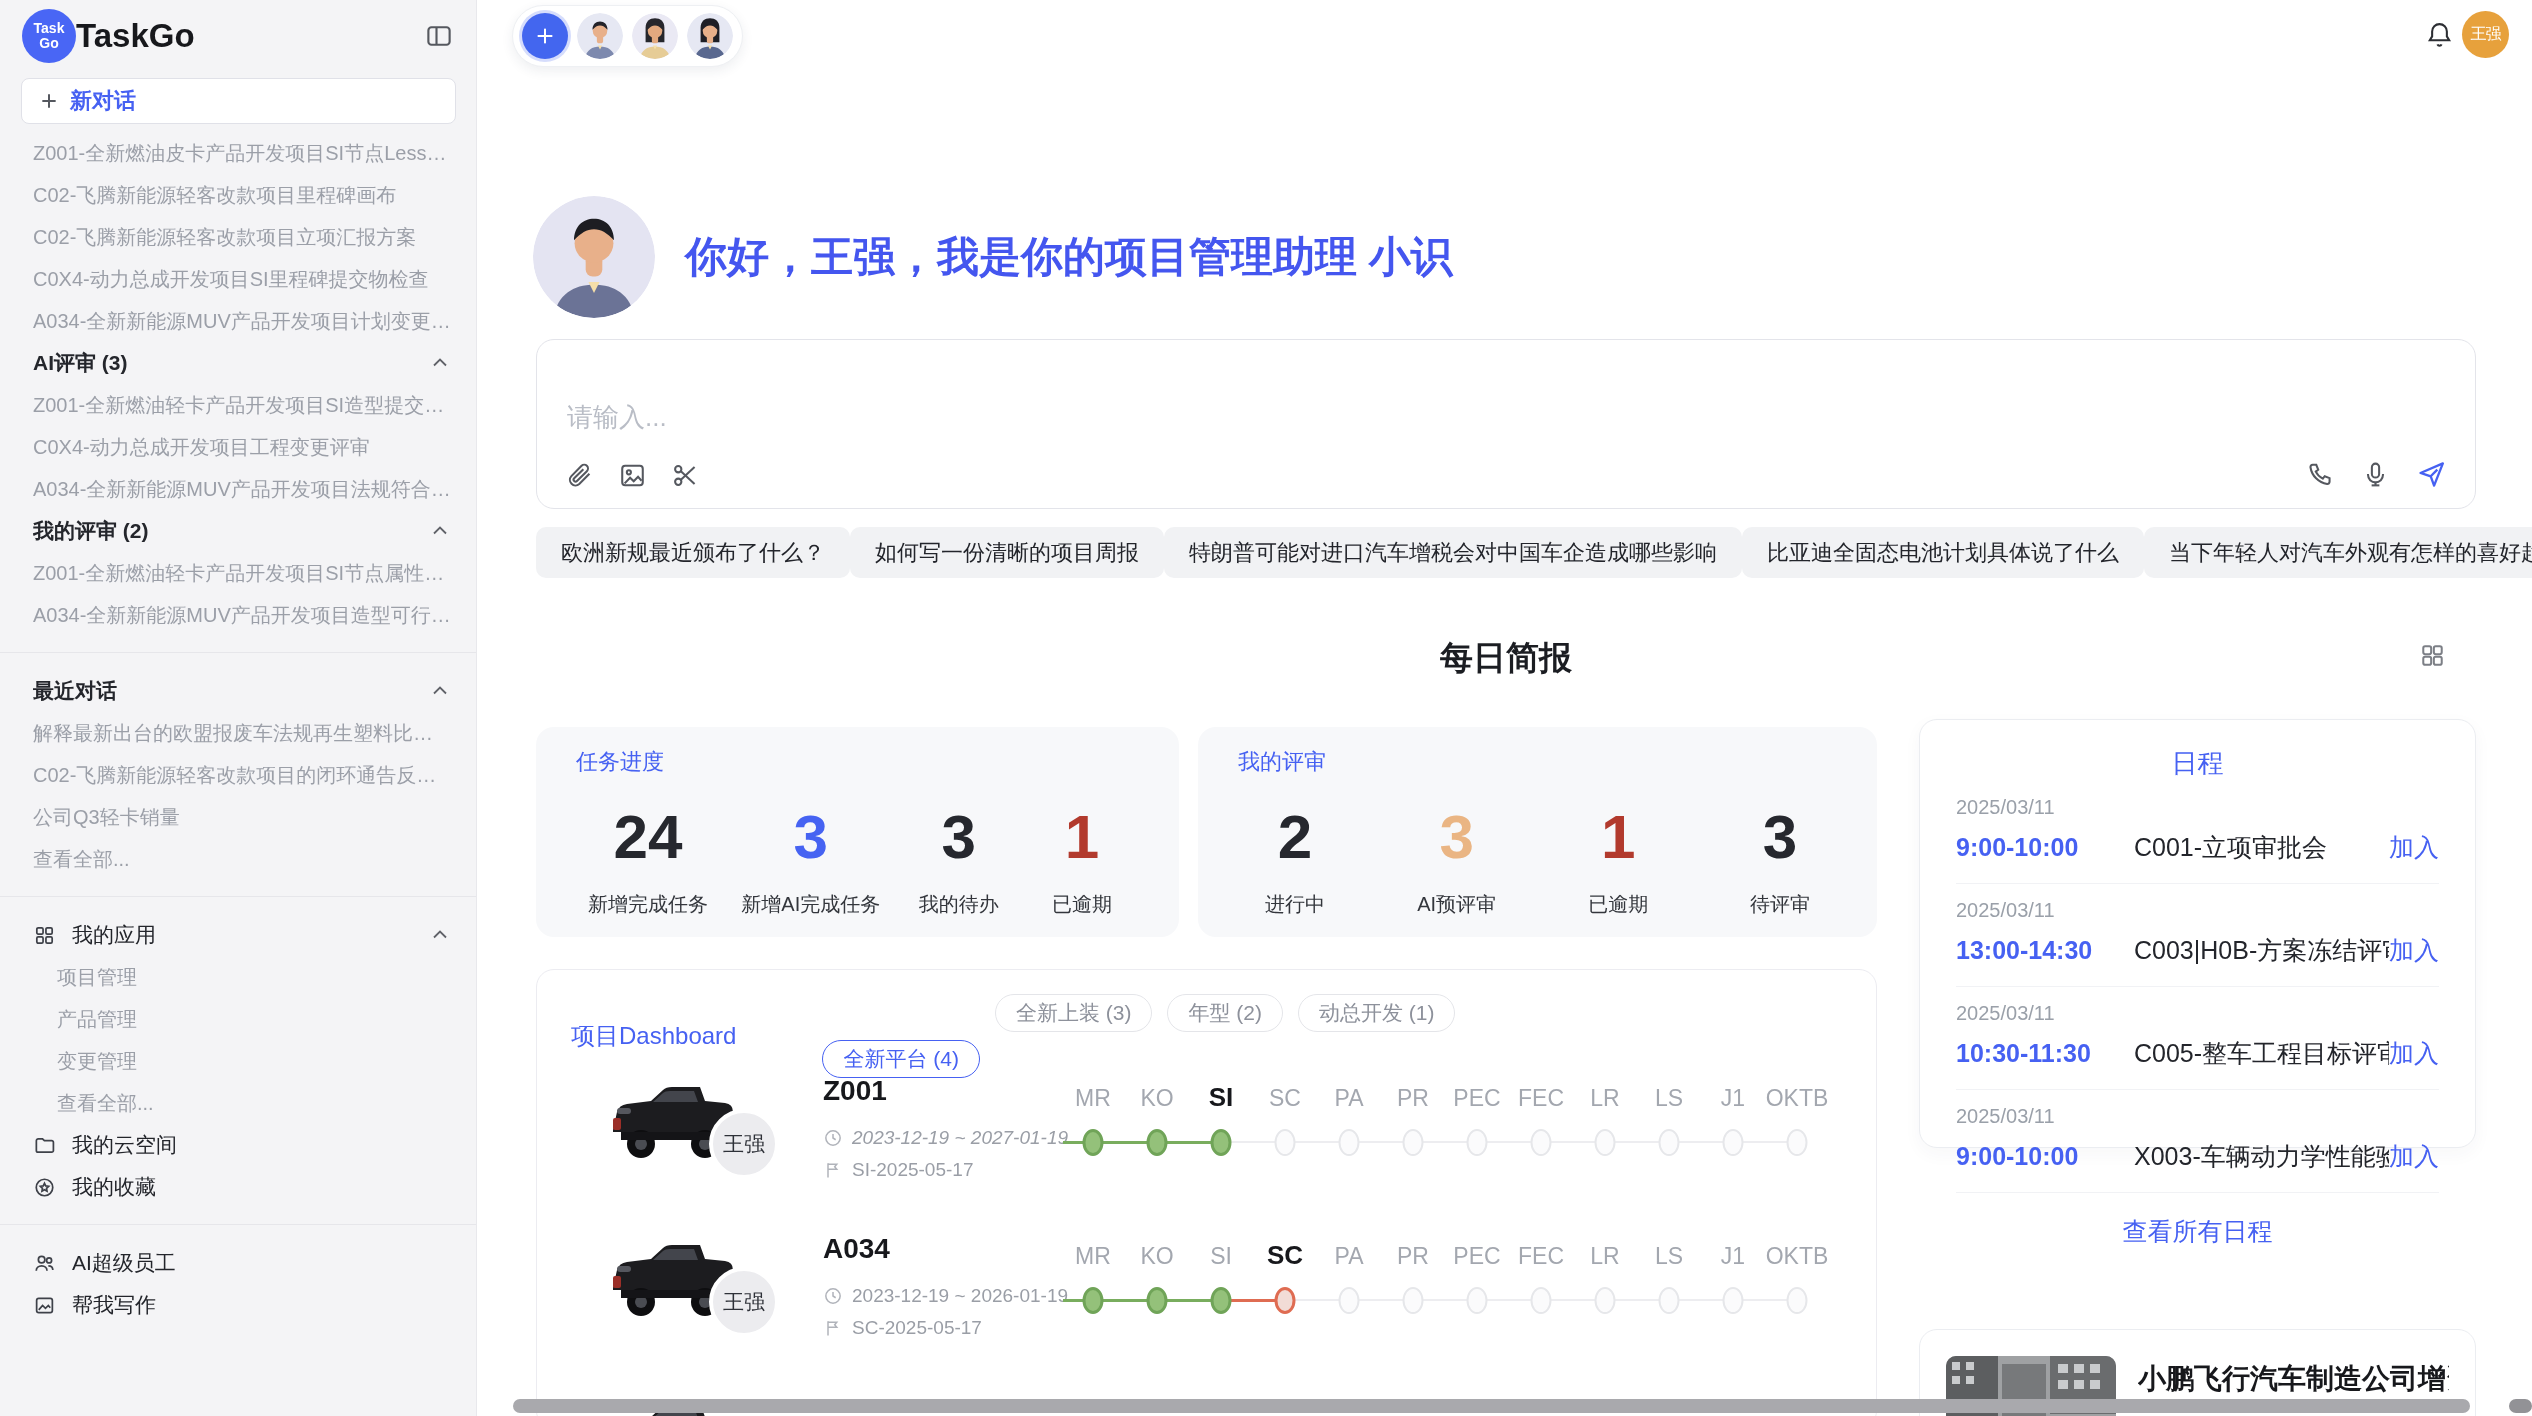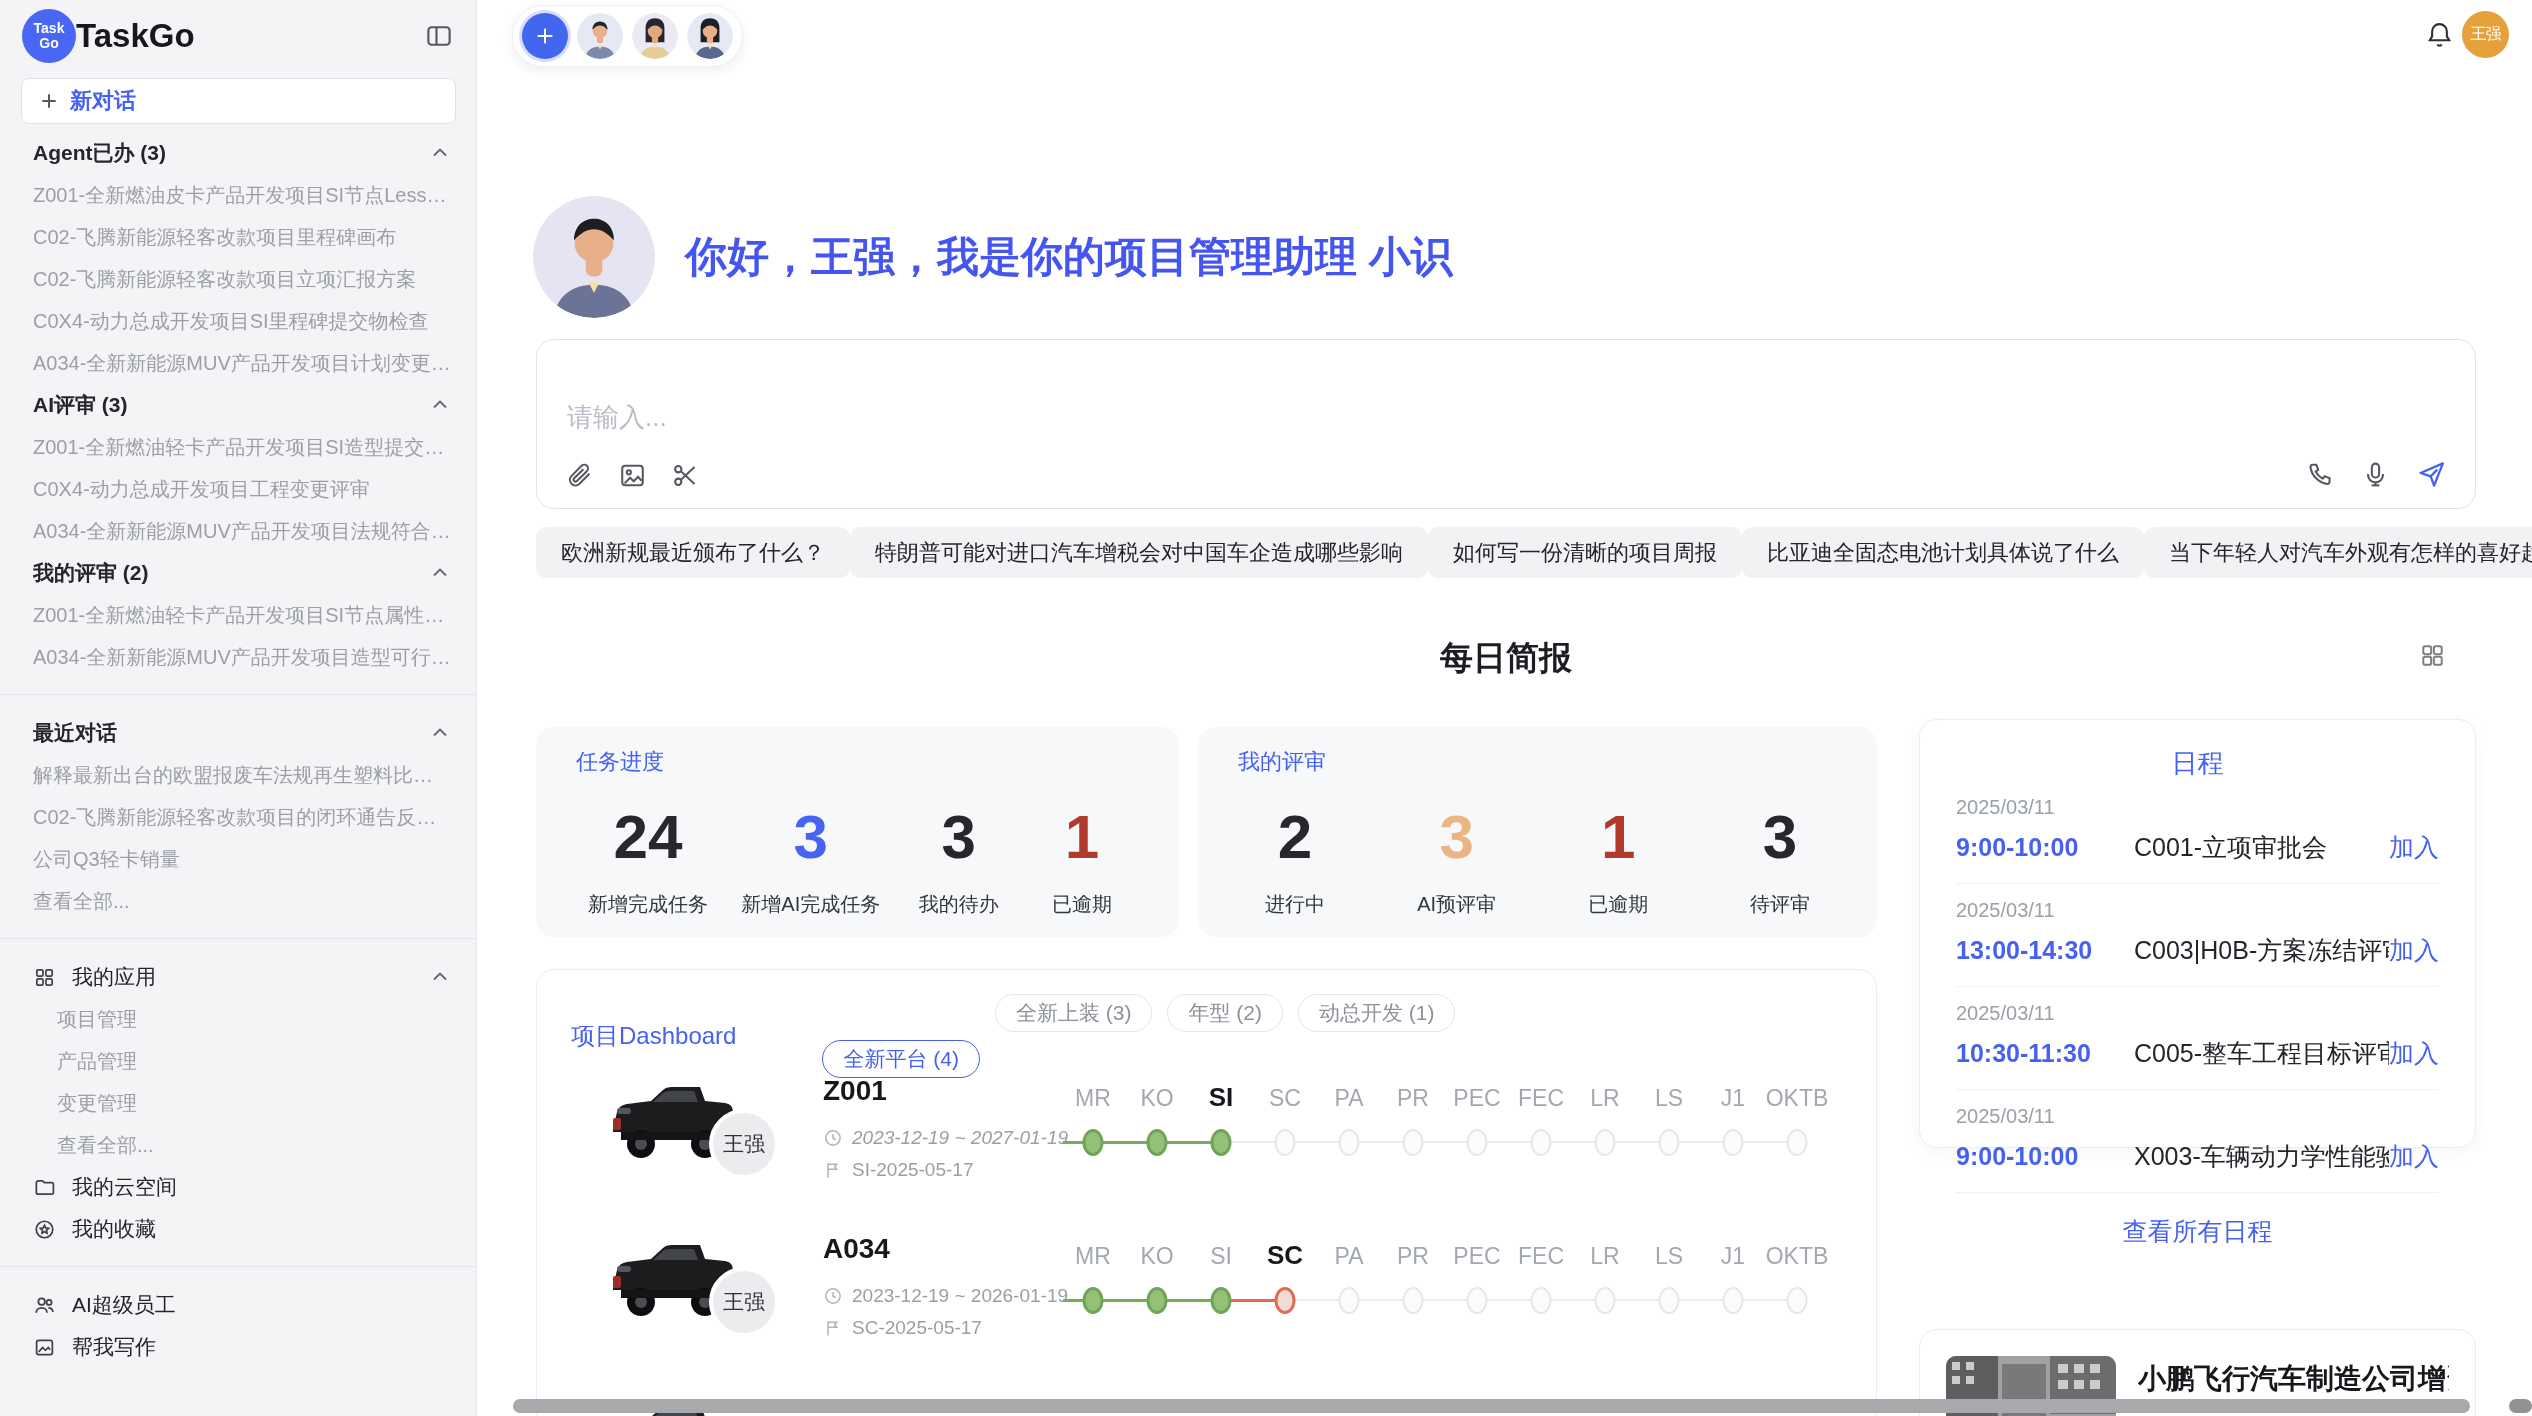--- a/index.html
+++ b/index.html
@@ -150,28 +150,20 @@
     <button class="new-chat">
       <span class="icon-btn">
         <svg width="20" height="20" viewBox="0 0 24 24" fill="none" stroke="currentColor" stroke-width="2.4">
           <line x1="12" y1="4" x2="12" y2="20"></line>
             <line x1="4" y1="12" x2="20" y2="12"></line>
         </svg>
       </span>
       <span>新对话</span>
     </button>
     <div id="sb-list">
-        <div class="sb-row sb-header">
-          <span class="grow">Agent已办 (3)</span>
-          <span class="chev">
-            <svg width="24" height="24" viewBox="0 0 24 24" stroke="currentColor" stroke-width="1.8" fill="none">
-              <polyline points="6,14.5 12,8.5 18,14.5"></polyline>
-            </svg>
-          </span>
-        </div>
         <div class="sb-row sb-item">
           <span class="grow">Z001-全新燃油皮卡产品开发项目SI节点Lesson Learn报告</span>
         </div>
         <div class="sb-row sb-item">
           <span class="grow">C02-飞腾新能源轻客改款项目里程碑画布</span>
         </div>
         <div class="sb-row sb-item">
           <span class="grow">C02-飞腾新能源轻客改款项目立项汇报方案</span>
         </div>
         <div class="sb-row sb-item">
@@ -448,22 +440,22 @@
         <svg width="31" height="31" viewBox="0 0 24 24" fill="none" stroke="currentColor" stroke-width="1.8" stroke-linejoin="round">
           <path d="M3.5 10.8 20.8 3.4 14 20.6l-2.6-7.2-7.9-2.6Z"></path>
             <line x1="11.4" y1="13.4" x2="16.5" y2="8.2"></line>
         </svg>
       </span>
     </div>
   </div>
 
   <div id="chips">
       <div class="chip">欧洲新规最近颁布了什么？</div>
+      <div class="chip">如何写一份清晰的项目周报</div>
       <div class="chip">特朗普可能对进口汽车增税会对中国车企造成哪些影响</div>
-      <div class="chip">如何写一份清晰的项目周报</div>
       <div class="chip">比亚迪全固态电池计划具体说了什么</div>
       <div class="chip">当下年轻人对汽车外观有怎样的喜好趋势</div>
     </div>
 
   <div id="brief">
     <h2>每日简报</h2>
     <span id="brief-grid">
       <svg width="27" height="27" viewBox="0 0 24 24" fill="none" stroke="currentColor" stroke-width="1.8">
         <rect x="3.8" y="3.8" width="7" height="7" rx="1.6"></rect>
           <rect x="13.2" y="3.8" width="7" height="7" rx="1.6"></rect>

